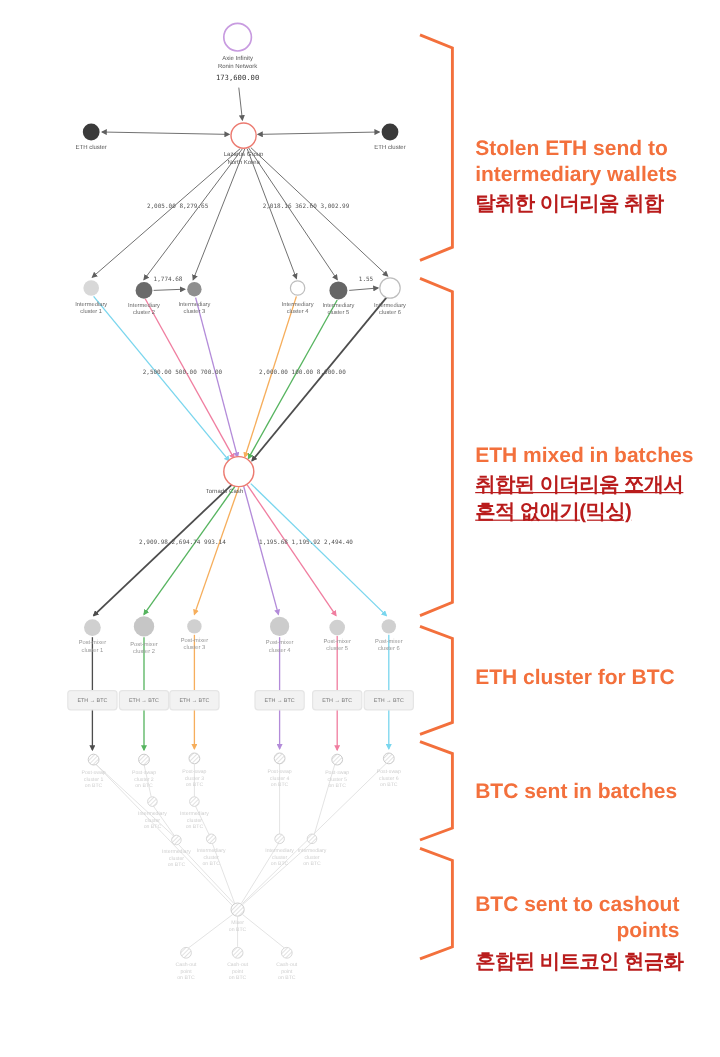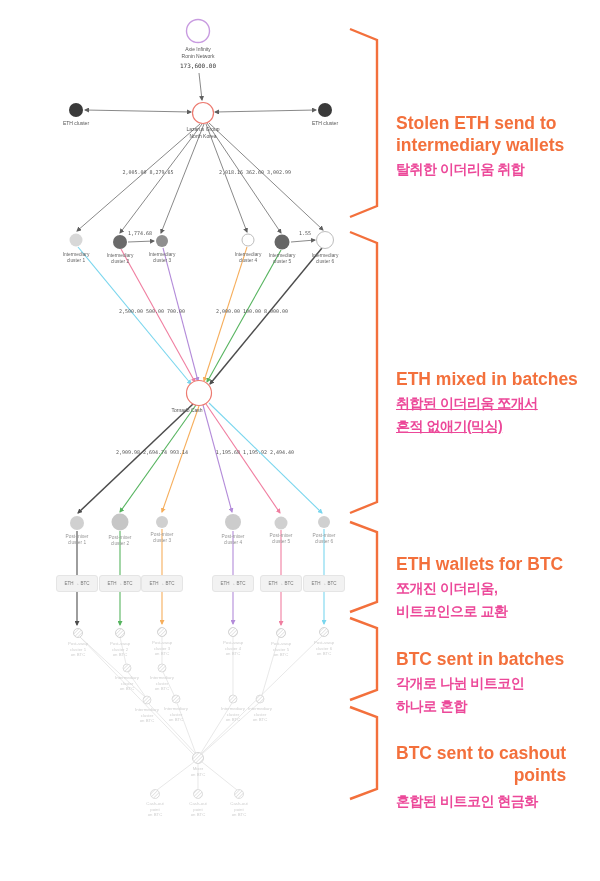--- a/index.html
+++ b/index.html
@@ -7,21 +7,21 @@
   .stage{position:absolute;left:0;top:0;width:600px;height:634px;}
   svg.graph{position:absolute;left:0;top:0;}
   .lbl{position:absolute;transform:translateX(-50%);white-space:pre-line;text-align:center;color:#666;font-size:5px;line-height:1.3;}
   .mono{font-family:"DejaVu Sans Mono",monospace;}
   .amt{font-size:5px;color:#555;}
   .src-amt{font-size:6px;color:#333;}
   .pm{color:#979797;font-size:4.8px;}
   .faded{color:#cfcfcf;font-size:4.3px;}
   .swapbox{position:absolute;transform:translateX(-50%);width:40px;height:15px;background:#f2f2f2;border:1px solid #e5e5e5;border-radius:3px;display:flex;align-items:center;justify-content:center;font-size:4.5px;color:#777;}
   .ann-en{position:absolute;left:396px;color:#F3703C;font-size:17.5px;line-height:22px;font-weight:600;white-space:pre-line;}
-  .ann-kr{position:absolute;left:396px;color:#ec4899;font-size:14px;line-height:23px;font-weight:bold;white-space:pre-line;letter-spacing:-0.5px;}
+  .ann-kr{position:absolute;left:396px;color:#b91c1c;font-size:17px;line-height:23px;font-weight:bold;white-space:pre-line;letter-spacing:-0.5px;}
 </style>
 </head>
 <body>
 
 <div class="stage">
 
 <svg class="graph" width="600" height="881" viewBox="0 0 600 881">
   <defs>
     <marker id="ah-d" markerUnits="userSpaceOnUse" markerWidth="5" markerHeight="5" refX="4" refY="2.5" orient="auto-start-reverse">
           <path d="M0,0L5,2.5L0,5Z" fill="#5f5f5f"></path>
@@ -269,25 +269,21 @@
 on BTC</div>
 
 <div class="ann-en" style="top:112px;">Stolen ETH send to
 intermediary wallets</div>
 <div class="ann-kr" style="top:158px;">탈취한 이더리움 취합</div>
 
 <div class="ann-en" style="top:368px;">ETH mixed in batches</div>
 <div class="ann-kr" style="top:392px;text-decoration:underline;">취합된 이더리움 쪼개서
 흔적 없애기(믹싱)</div>
 
-<div class="ann-en" style="top:553px;">ETH wallets for BTC</div>
-<div class="ann-kr" style="top:577px;">쪼개진 이더리움,
-비트코인으로 교환</div>
+<div class="ann-en" style="top:553px;">ETH cluster for BTC</div>
 
 <div class="ann-en" style="top:648px;">BTC sent in batches</div>
-<div class="ann-kr" style="top:672px;">각개로 나뉜 비트코인
-하나로 혼합</div>
 
 <div class="ann-en" style="top:742px;text-align:right;">BTC sent to cashout
 points</div>
 <div class="ann-kr" style="top:790px;">혼합된 비트코인 현금화</div>
 
 </div>
 
 </body></html>

